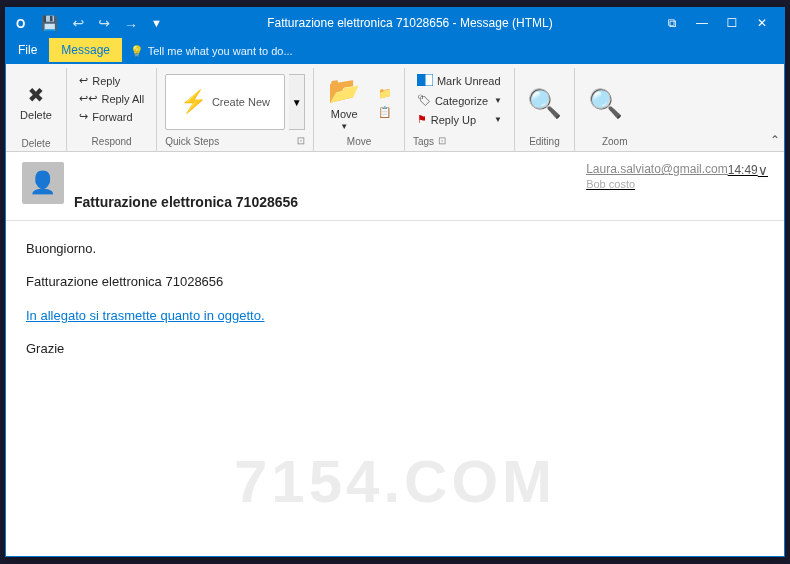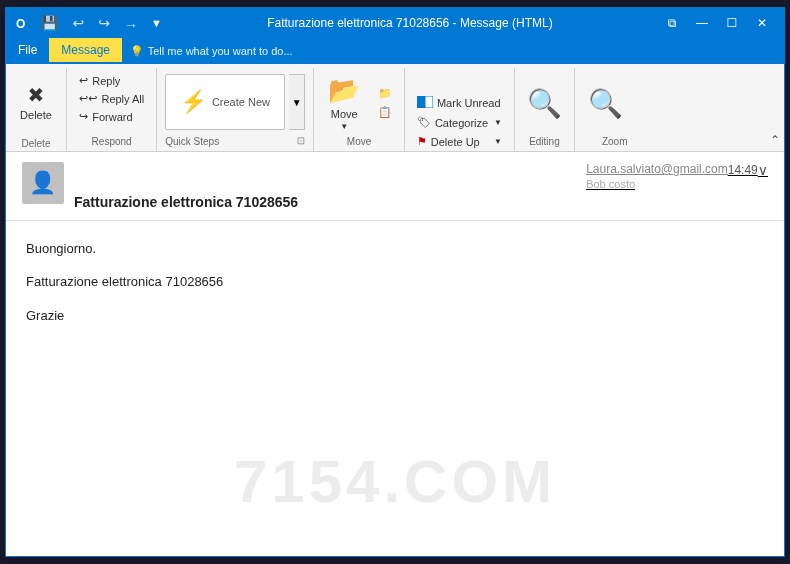--- a/index.html
+++ b/index.html
@@ -257,21 +257,21 @@
       gap: 2px;
     }
     
     .tags-group {
       display: flex;
       flex-direction: column;
       padding: 4px 8px;
       border-right: 1px solid #d0d0d0;
       min-width: 110px;
     }
-    .tags-content { flex:1; display: flex; flex-direction: column; gap: 2px; margin-top: 22px; }
+    .tags-content { flex:1; display: flex; flex-direction: column; gap: 2px; }
     .tags-label { font-size: 10px; color: #666; margin-top: 2px; text-align: center; }
     .tag-btn {
       display: flex;
       align-items: center;
       gap: 4px;
       padding: 2px 4px;
       cursor: pointer;
       border-radius: 2px;
       background: transparent;
       border: none;
@@ -489,21 +489,21 @@
           </span>
           <span>Mark Unread</span>
         </button>
         <button class="tag-btn">
           <span>🏷</span>
           <span>Categorize</span>
           <span style="font-size:8px;margin-left:auto;">▼</span>
         </button>
         <button class="tag-btn">
           <span style="color:#c00;">⚑</span>
-          <span>Delete Up</span>
+          <span>Reply Up</span>
           <span style="font-size:8px;margin-left:auto;">▼</span>
         </button>
       </div>
       <div style="display:flex;align-items:center;gap:4px;margin-top:2px;">
         <span class="tags-label">Tags</span>
         <span style="font-size:10px;color:#888;cursor:pointer;">⊡</span>
       </div>
     </div>
 
     <div class="editing-group">
@@ -538,17 +538,20 @@
             <span>14:49</span>
             <span style="cursor:pointer;font-size:14px;color:#555;">∨</span>
           </div>
         </div>
         <div class="email-subject">Fatturazione elettronica 71028656</div>
       </div>
     </div>
     <div class="email-body">
       <p style="margin-bottom:10px;">Buongiorno.</p>
       <p style="margin-bottom:10px;">Fatturazione elettronica 71028656</p>
+      <p style="margin-bottom:10px;">
+        <a class="email-link">In allegato si trasmette quanto in oggetto.</a>
+      </p>
       <p>Grazie</p>
       <div class="watermark">7154.COM</div>
     </div>
   </div>
 </div>
 
 </body></html>

